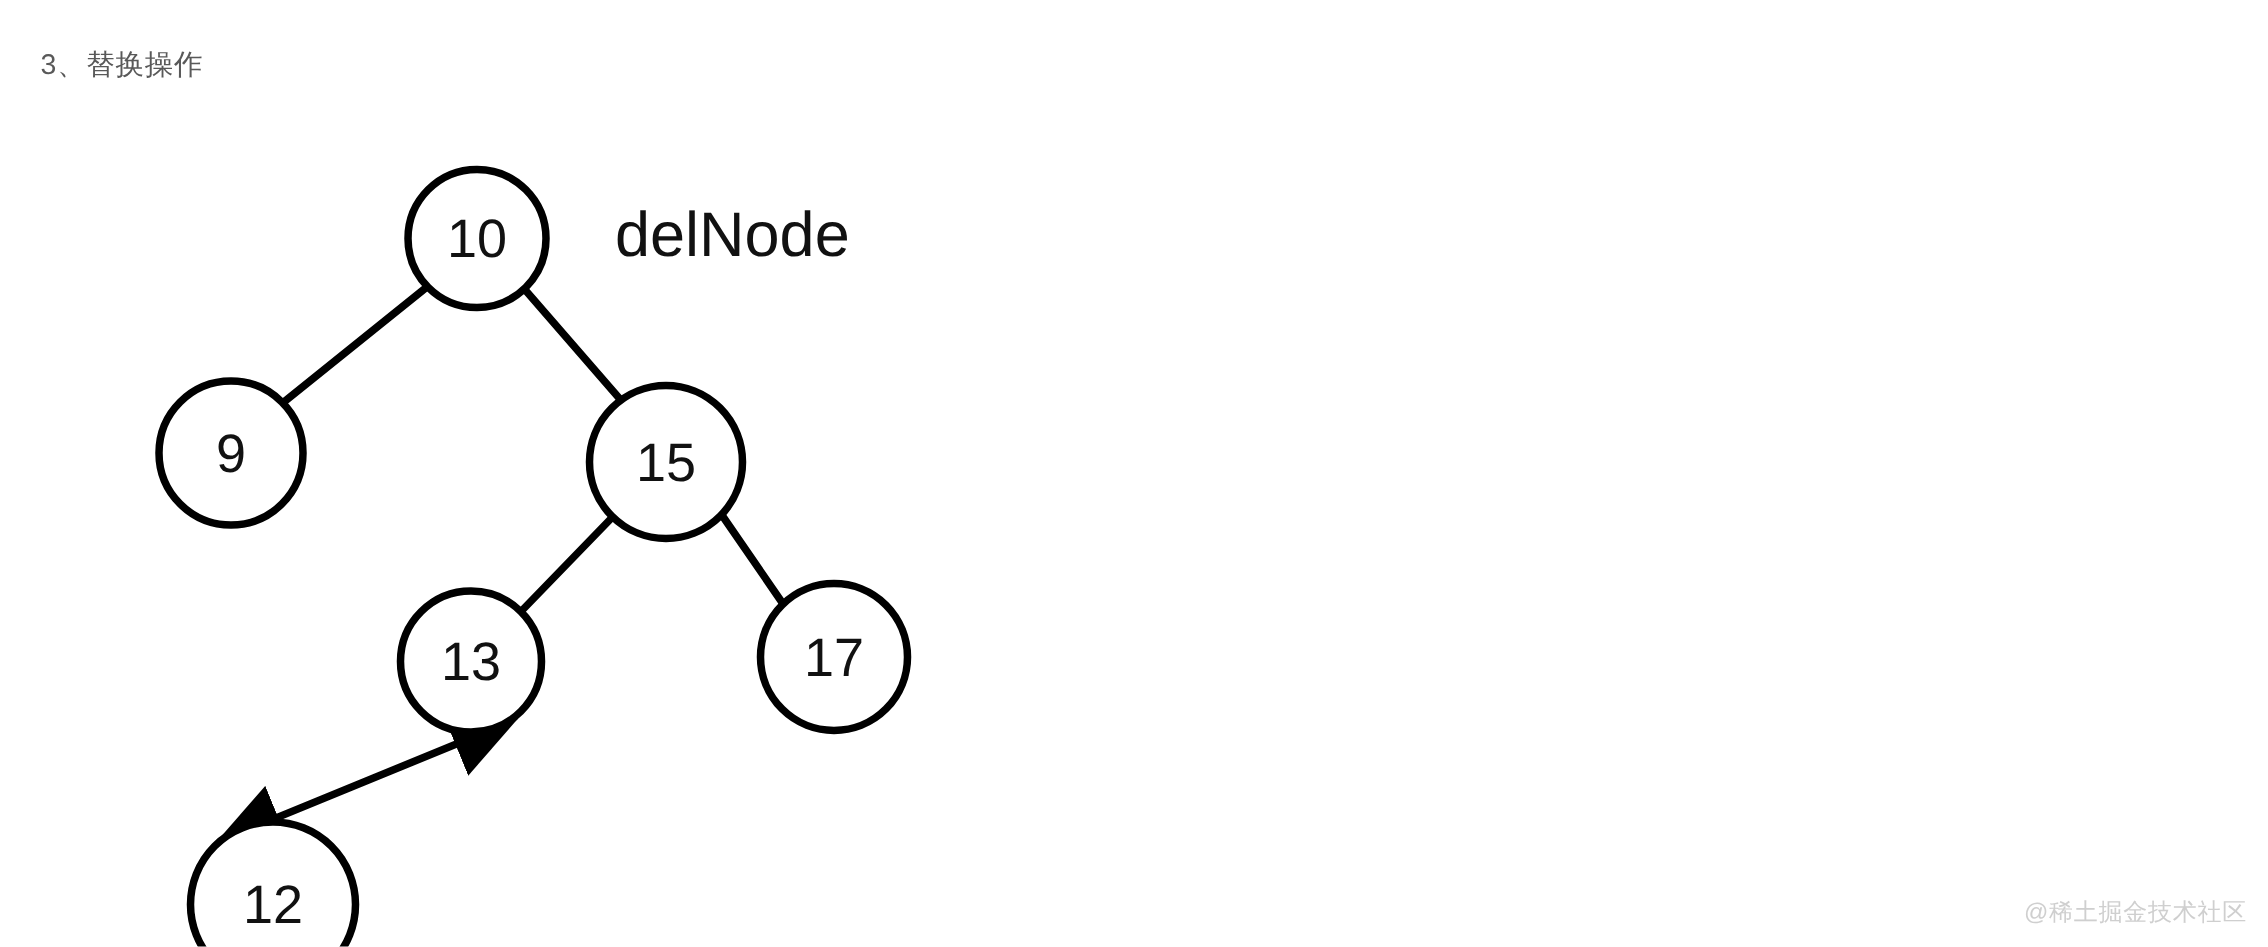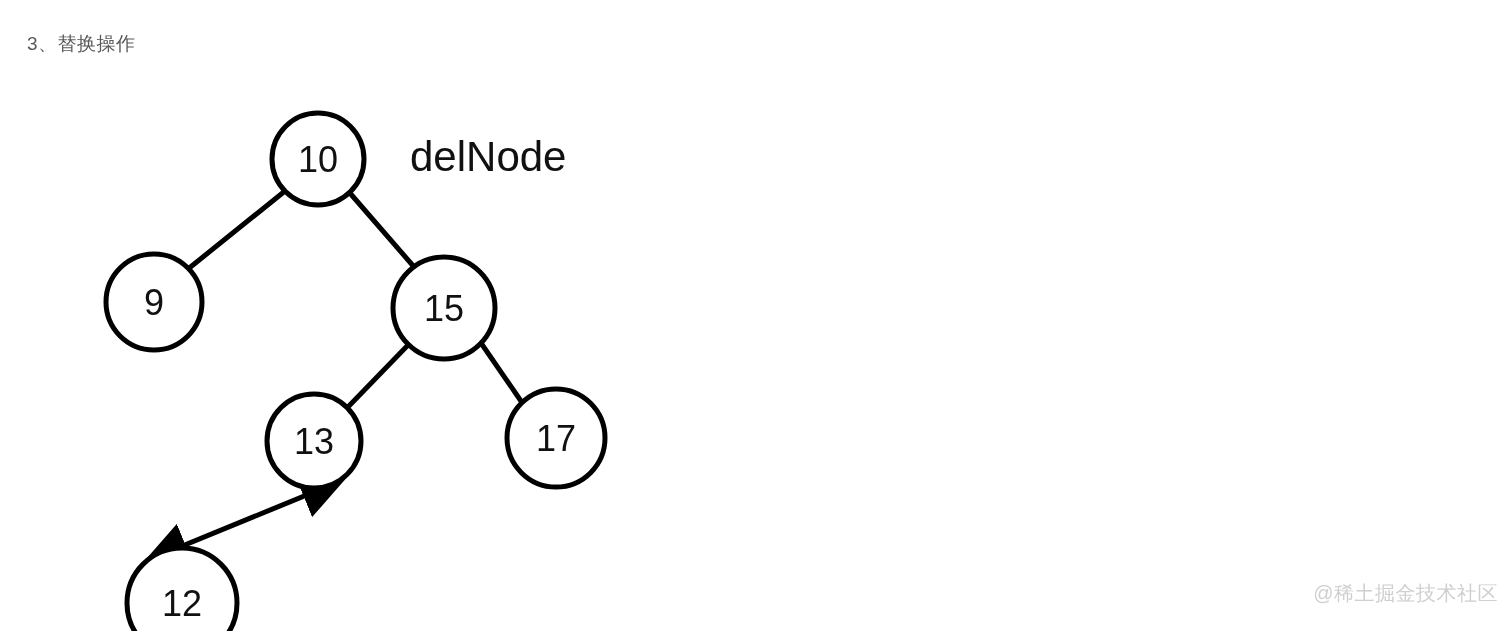--- a/index.html
+++ b/index.html
@@ -35,22 +35,22 @@
     position: absolute;
     left: 0;
     top: 0;
     width: 1512px;
     height: 631px;
     pointer-events: none;
   }
   .watermark {
     position: absolute;
     right: 14px;
-    bottom: 24px;
-    font-size: 20px;
+    bottom: 12px;
+    font-size: 16px;
     color: #cfcfcf;
     white-space: nowrap;
     letter-spacing: 0.5px;
   }
   .node-label-text,
   .diagram-label {
     font-family: "Liberation Sans", "DejaVu Sans", sans-serif;
   }
 </style>
 </head>

